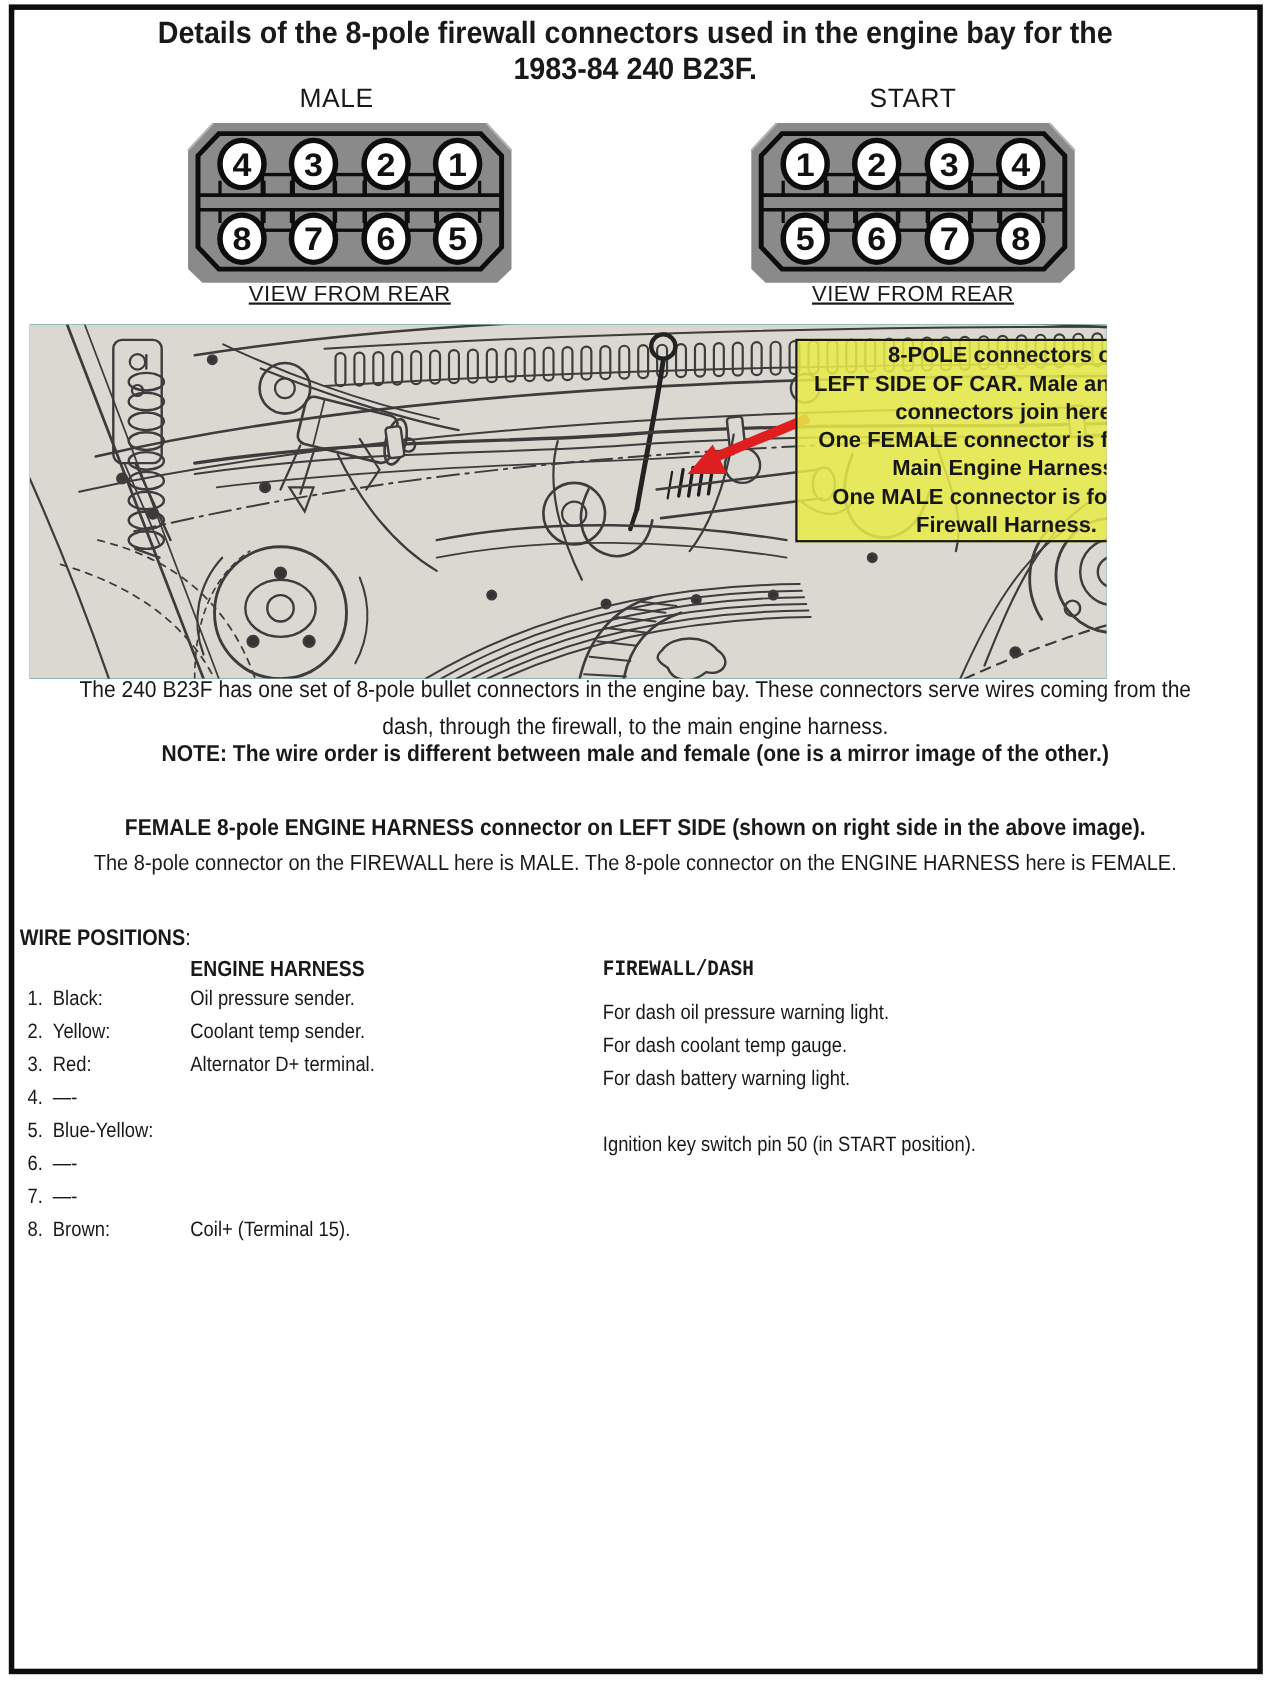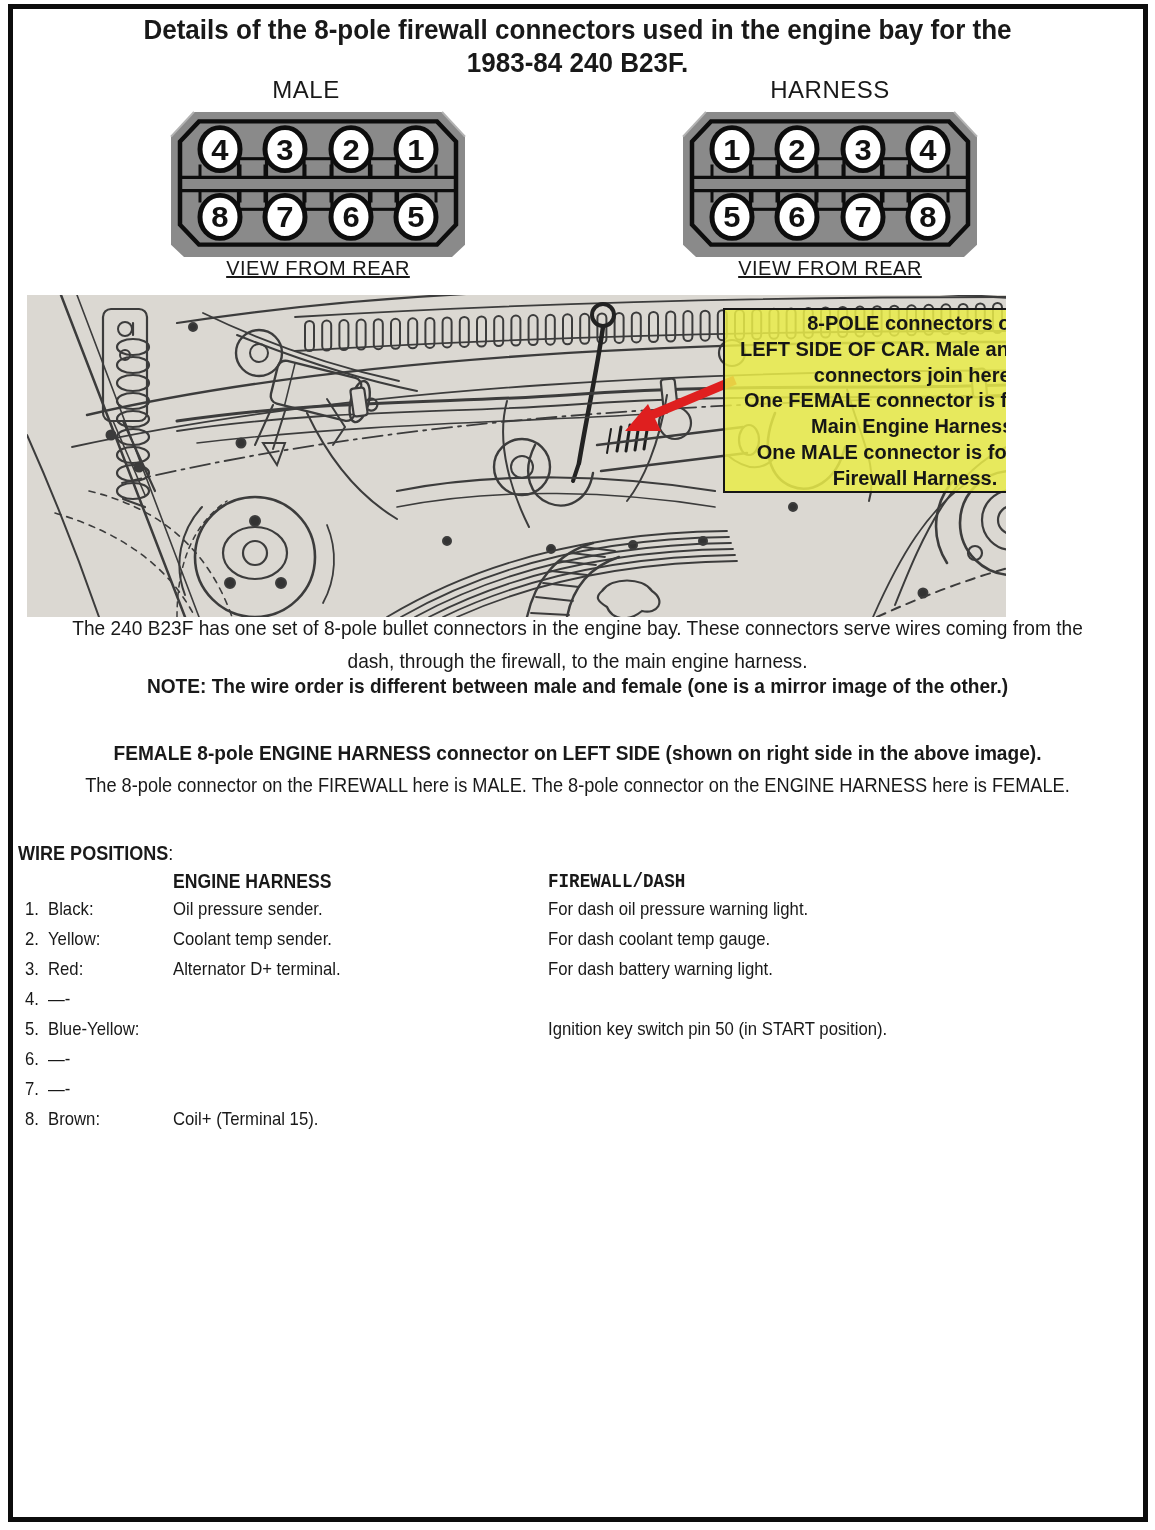--- a/index.html
+++ b/index.html
@@ -36,21 +36,21 @@
 
   .wire-heading { position:absolute; left:18px; top:841px; font-size:20.5px; }
   .squeeze { display:inline-block; transform:scaleX(0.88); transform-origin:0 50%; white-space:nowrap; }
   .wire-header { position:absolute; left:25px; top:870px; width:1105px; height:30px; font-weight:bold; font-size:20px; }
   .wire-rows { position:absolute; left:25px; top:898px; width:1105px; }
   .wire-row { position:relative; height:30px; font-size:19px; }
   .cell { position:absolute; top:0; }
   .c-num { left:0; }
   .c-color { left:23px; }
   .c-engine { left:148px;text-decoration:underline; }
-  .c-firewall { left:523px; }
+  .c-firewall { left:523px;margin-top:12px; }
   .wh-engine { position:absolute; left:148px; }
   .wh-firewall { position:absolute; left:523px;font-family:Liberation Mono, monospace; }
 </style>
 </head>
 <body>
 
 <div class="frame"></div>
 
 <div class="title-block">
   <div>Details of the 8-pole firewall connectors used in the engine bay for the</div>
@@ -95,21 +95,21 @@
     <text x="183" y="52">2</text>
     <text x="248" y="52">1</text>
     <text x="52" y="123">8</text>
     <text x="117" y="123">7</text>
     <text x="183" y="123">6</text>
     <text x="248" y="123">5</text>
   </g>
 </svg>
 <div class="conn-caption" style="left:168px">VIEW FROM REAR</div>
 
-<div class="conn-label" style="left:680px">HARNESS</div>
+<div class="conn-label" style="left:680px">START</div>
 <svg class="conn-svg" style="left:680px" viewBox="0 0 300 155" preserveAspectRatio="none">
   <polygon points="26,2 274,2 297,28 297,141 284,154 16,154 3,141 3,28" fill="#8a8a8a"></polygon>
   <polyline points="26,2 3,28" fill="none" stroke="#b3b3b3" stroke-width="2"></polyline>
   <polyline points="274,2 297,28" fill="none" stroke="#b3b3b3" stroke-width="2"></polyline>
   <g fill="none" stroke="#0d0d0d">
     <path d="M 31,12 H 269 L 288,33 V 120 L 269,141 H 31 L 12,120 V 33 Z" stroke-width="4.5"></path>
     <line x1="13" y1="70.5" x2="287" y2="70.5" stroke-width="3.5"></line>
     <line x1="13" y1="84.5" x2="287" y2="84.5" stroke-width="3.5"></line>
     <g stroke-width="3.2" fill="#8a8a8a">
       <rect x="70.5" y="51" width="28" height="19.5"></rect>

